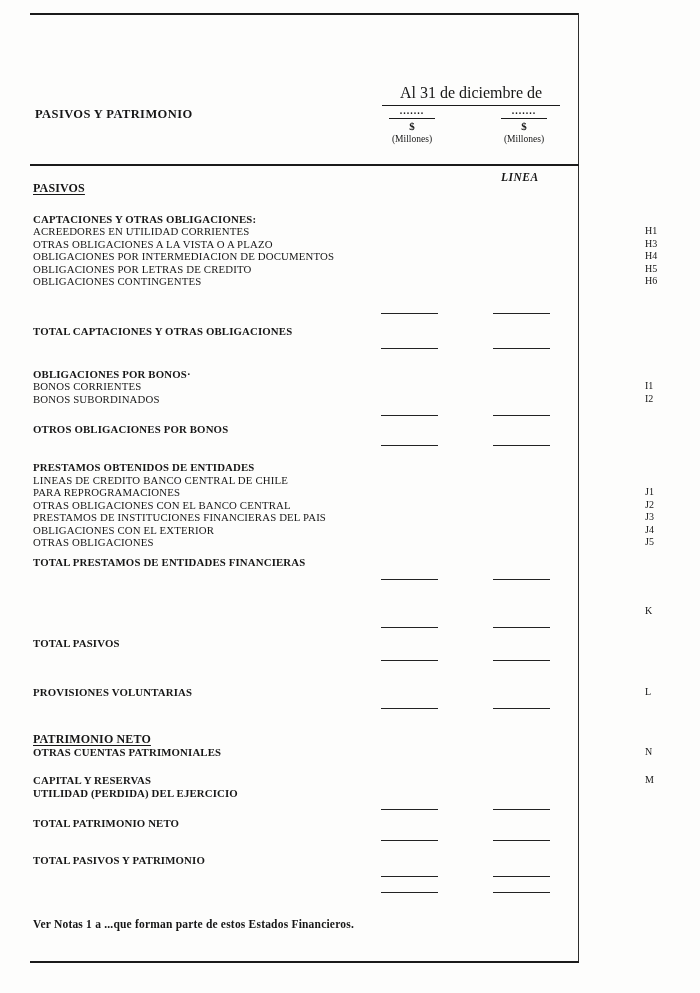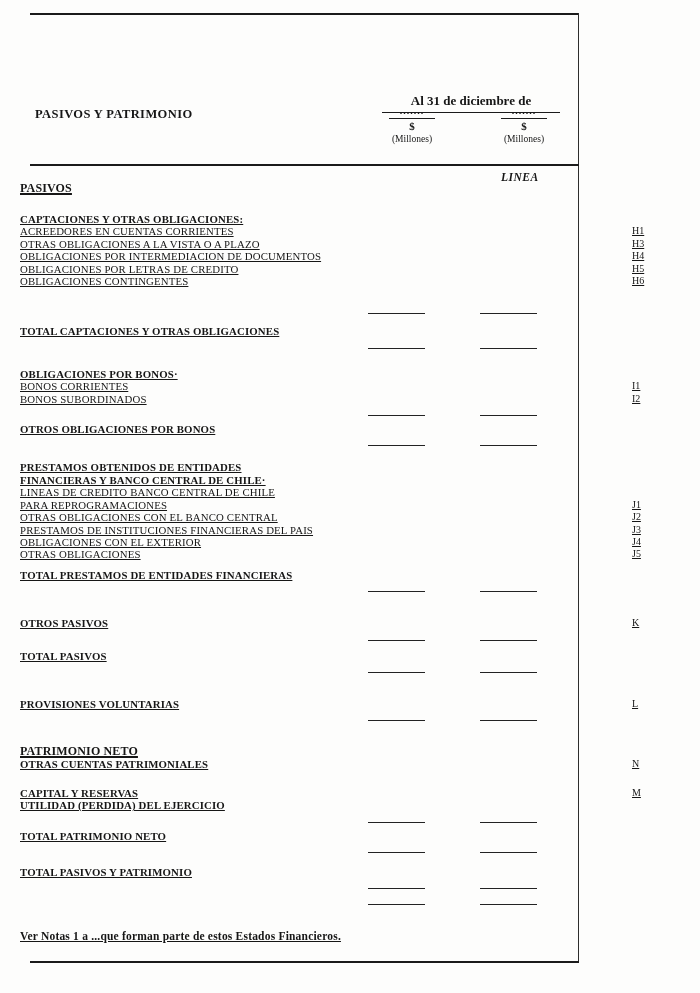--- a/index.html
+++ b/index.html
@@ -14,37 +14,37 @@
   }
   .hrule { position: absolute; background: #1b1b1b; }
   .vrule { position: absolute; background: #2d2d2d; }
 
   .doc-title {
     position: absolute; left: 35px; top: 107px;
     font-size: 12.5px; font-weight: 700; letter-spacing: .4px;
   }
   .period-hdr {
     position: absolute; left: 382px; top: 84px; width: 178px;
-    text-align: center; font-size: 13px; font-weight: 700;
-    border-bottom: 1.5px solid #1b1b1b; padding-bottom: 3px; margin-top: 9px;
+    text-align: center; font-size: 16px; font-weight: 400;
+    border-bottom: 1.5px solid #1b1b1b; padding-bottom: 3px;
   }
   .hcol { position: absolute; top: 106px; width: 64px; text-align: center; }
   .hc1 { left: 380px; }
   .hc2 { left: 492px; }
   .hcol .dots { font-size: 10px; line-height: 9px; letter-spacing: 1px; font-weight: 700; }
   .hcol .dotline { width: 46px; height: 1px; background: #1b1b1b; margin: 3px auto 1px auto; }
   .hcol .cur  { font-size: 11px; font-weight: 700; line-height: 13px; }
   .hcol .unit { font-size: 9.5px; line-height: 12px; }
 
   .linea {
     position: absolute; left: 501px; top: 171px;
     font-size: 11.5px; font-weight: 700; font-style: italic; letter-spacing: .5px;
   }
 
-  .body { position: absolute; left: 20px; top: 181px; width: 665px; text-decoration: underline; }
+  .body { position: absolute; left: 33px; top: 181px; width: 665px; }
   .row {
     display: grid;
     grid-template-columns: 345px 112px 86px 122px;
     align-items: end;
     font-size: 10.8px;
     line-height: 12.4px;
   }
   .row .lbl  { grid-column: 1; white-space: nowrap; letter-spacing: .15px; }
   .row .c1   { grid-column: 2; }
   .row .c2   { grid-column: 3; }
@@ -101,21 +101,21 @@
     </div>
 
     <div class="row bold mt18">
       <div class="lbl">CAPTACIONES Y OTRAS OBLIGACIONES:</div>
       <div class="c1"></div>
         <div class="c2"></div>
         <div class="code"></div>
     </div>
 
     <div class="row item">
-      <div class="lbl">ACREEDORES EN CUENTAS CORRIENTES</div>
+      <div class="lbl">ACREEDORES EN UTILIDAD CORRIENTES</div>
       <div class="c1"></div>
         <div class="c2"></div>
       <div class="code">H1</div>
     </div>
     <div class="row item">
       <div class="lbl">OTRAS OBLIGACIONES A LA VISTA O A PLAZO</div>
       <div class="c1"></div>
         <div class="c2"></div>
       <div class="code">H3</div>
     </div>
@@ -214,26 +214,20 @@
         </div>
       <div class="code"></div>
     </div>
 
     <div class="row bold mt14">
       <div class="lbl">PRESTAMOS OBTENIDOS DE ENTIDADES</div>
       <div class="c1"></div>
         <div class="c2"></div>
         <div class="code"></div>
     </div>
-    <div class="row bold">
-      <div class="lbl">FINANCIERAS Y BANCO CENTRAL DE CHILE·</div>
-      <div class="c1"></div>
-        <div class="c2"></div>
-        <div class="code"></div>
-    </div>
     <div class="row item">
       <div class="lbl">LINEAS DE CREDITO BANCO CENTRAL DE CHILE</div>
       <div class="c1"></div>
         <div class="c2"></div>
         <div class="code"></div>
     </div>
     <div class="row item">
       <div class="lbl">PARA REPROGRAMACIONES</div>
       <div class="c1"></div>
         <div class="c2"></div>
@@ -276,21 +270,20 @@
       <div class="c1">
           <div class="blank"></div>
         </div>
       <div class="c2">
           <div class="blank"></div>
         </div>
       <div class="code"></div>
     </div>
 
     <div class="row bold mt24">
-      <div class="lbl">OTROS PASIVOS</div>
       <div class="c1"></div>
         <div class="c2"></div>
       <div class="code">K</div>
     </div>
 
     <div class="row lines-row">
       <div class="lbl"></div>
       <div class="c1">
           <div class="blank"></div>
         </div>

